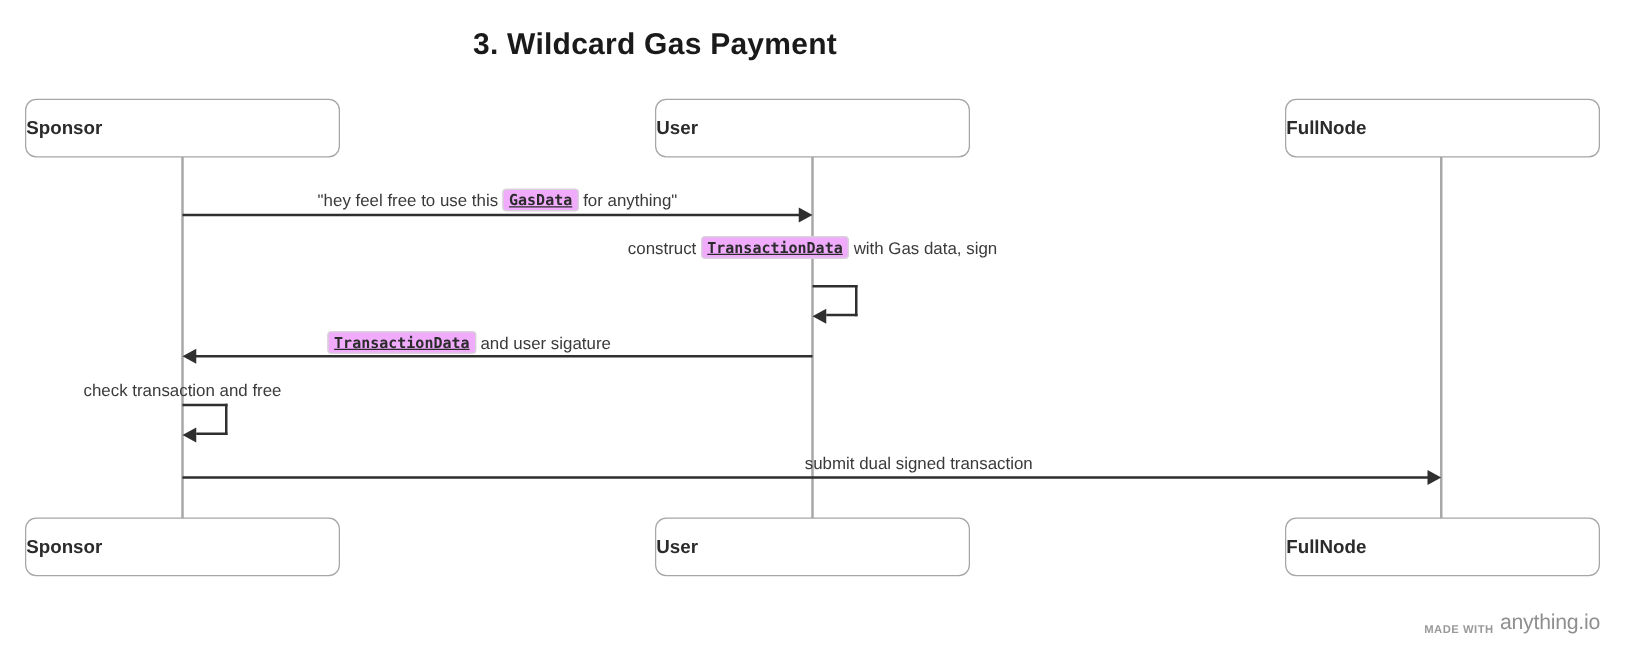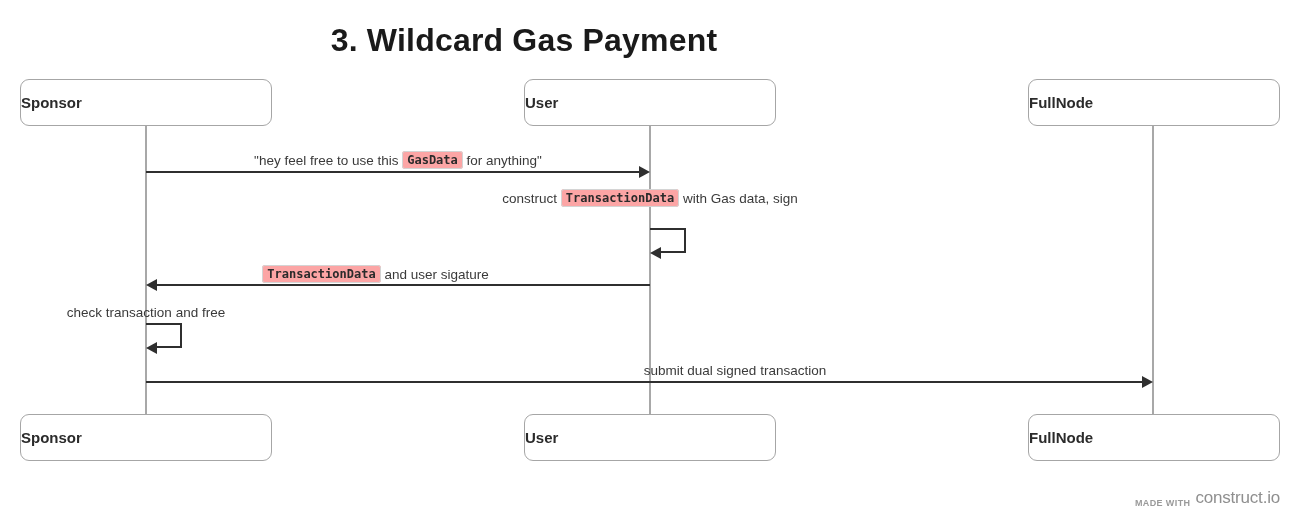--- a/index.html
+++ b/index.html
@@ -20,21 +20,21 @@
     height: 522px;
   }
 
   
   .diagram-title {
     position: absolute;
     left: 0;
     top: 22px;
     width: 1048px;
     text-align: center;
-    font-size: 32px;
+    font-size: 24px;
     font-weight: bold;
     color: #1a1a1a;
     letter-spacing: 0.2px;
   }
 
   
   .participant-box {
     position: absolute;
     box-sizing: border-box;
     height: 47px;
@@ -86,26 +86,27 @@
     white-space: nowrap;
   }
   .msg-label.wrap {
     white-space: normal;
     text-align: center;
   }
   code, .code {
     font-family: "DejaVu Sans Mono", "Liberation Mono", monospace;
     font-size: 12px;
     font-weight: bold;
-    background: #fca5a5;
+    background: #f0abfc;
     border: 1px solid #d4d4d4;
     border-radius: 3px;
     padding: 1px 4px;
     color: #2b2b2b;
     vertical-align: 1px;
+    text-decoration: underline;
   }
 
   
   .selfloop {
     position: absolute;
   }
   .selfloop .seg {
     position: absolute;
     background: #2f2f2f;
   }
@@ -199,16 +200,16 @@
   </div>
   <div class="participant-box" style="left:524px; top:414px; width:252px;">
     <span>User</span>
   </div>
   <div class="participant-box" style="left:1028px; top:414px; width:252px;">
     <span>FullNode</span>
   </div>
 
   <div class="footer-brand">
     <span class="brand-made">Made with</span>
-    <span class="brand-name">construct.io</span>
+    <span class="brand-name">anything.io</span>
   </div>
 
 </div>
 
 </body></html>

